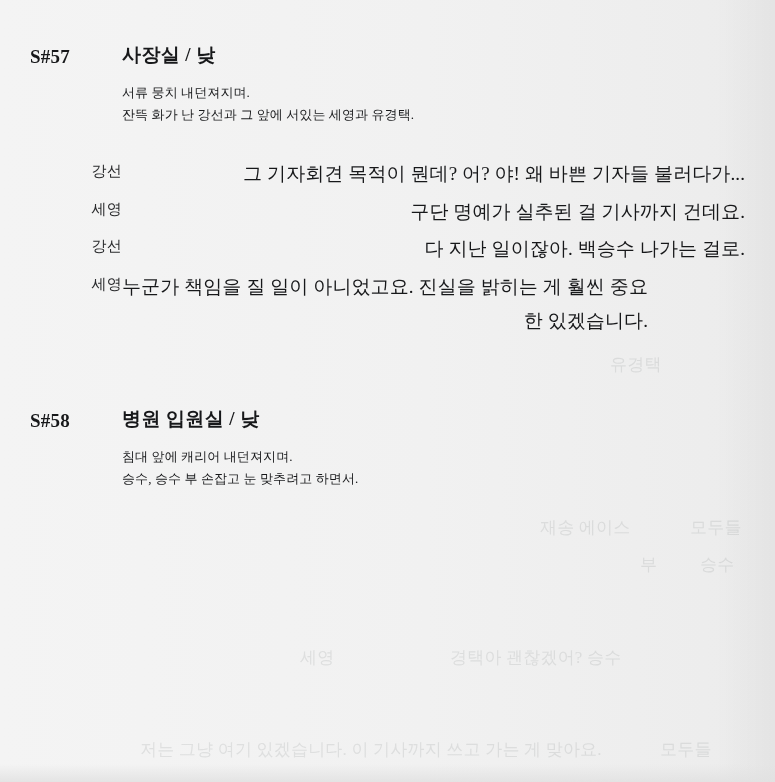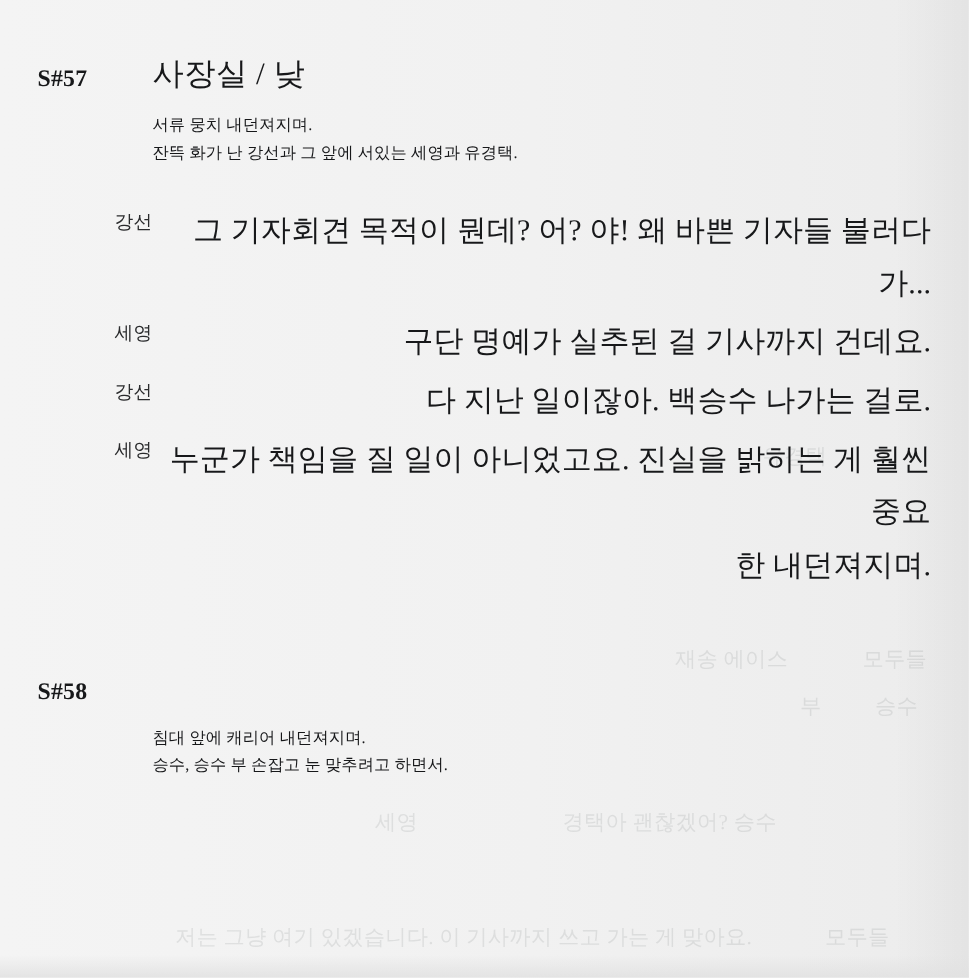--- a/index.html
+++ b/index.html
@@ -48,22 +48,22 @@
     margin-bottom: 14px;
   }
   .scene-no {
     width: 92px;
     flex: 0 0 92px;
     font-weight: bold;
     font-size: 19px;
     letter-spacing: 0.2px;
   }
   .scene-title {
-    font-weight: normal;
-    font-size: 25px;
+    font-weight: bold;
+    font-size: 19px;
     letter-spacing: 0.4px;
   }
   .action {
     margin-left: 92px;
     font-size: 13px;
     line-height: 1.72;
     letter-spacing: 0.1px;
   }
   .dialogue-block {
     margin-top: 30px;
@@ -77,21 +77,21 @@
   .character {
     width: 92px;
     flex: 0 0 92px;
     font-size: 15px;
     line-height: 1.95;
     color: #2a2b2d;
     letter-spacing: 0.2px;
   }
   .line {
     flex: 1 1 auto;
-    font-size: 24px;
+    font-size: 19px;
     line-height: 1.78;
     letter-spacing: 0.1px;
     font-family: Liberation Serif, serif;
   }
   .gap-lg { height: 64px; }
   .scene-2-wrap { margin-top: 0; }
   .bottom-fade {
     position: absolute;
     left: 0;
     right: 0;
@@ -148,30 +148,31 @@
         <div class="line">구단 명예가 실추된 걸 기사까지 건데요.</div>
       </div>
       <div class="dialogue">
         <div class="character">강선</div>
         <div class="line">다 지난 일이잖아. 백승수 나가는 걸로.</div>
       </div>
       <div class="dialogue">
         <div class="character">세영</div>
         <div>
           <div class="line">누군가 책임을 질 일이 아니었고요. 진실을 밝히는 게 훨씬 중요</div>
-          <div class="line">한 내던져지며.</div>
+          <div class="line">한 있겠습니다.</div>
         </div>
       </div>
     </div>
 
     <div class="gap-lg"></div>
 
     <div class="scene-2-wrap">
       <div class="scene-heading">
         <div class="scene-no">S#58</div>
+        <div class="scene-title">병원 입원실 / 낮</div>
       </div>
       <div class="action">침대 앞에 캐리어 내던져지며.</div>
       <div class="action">승수, 승수 부 손잡고 눈 맞추려고 하면서.</div>
     </div>
 
   </div>
 
   <div class="edge-shade"></div>
   <div class="bottom-fade"></div>
 </div>

